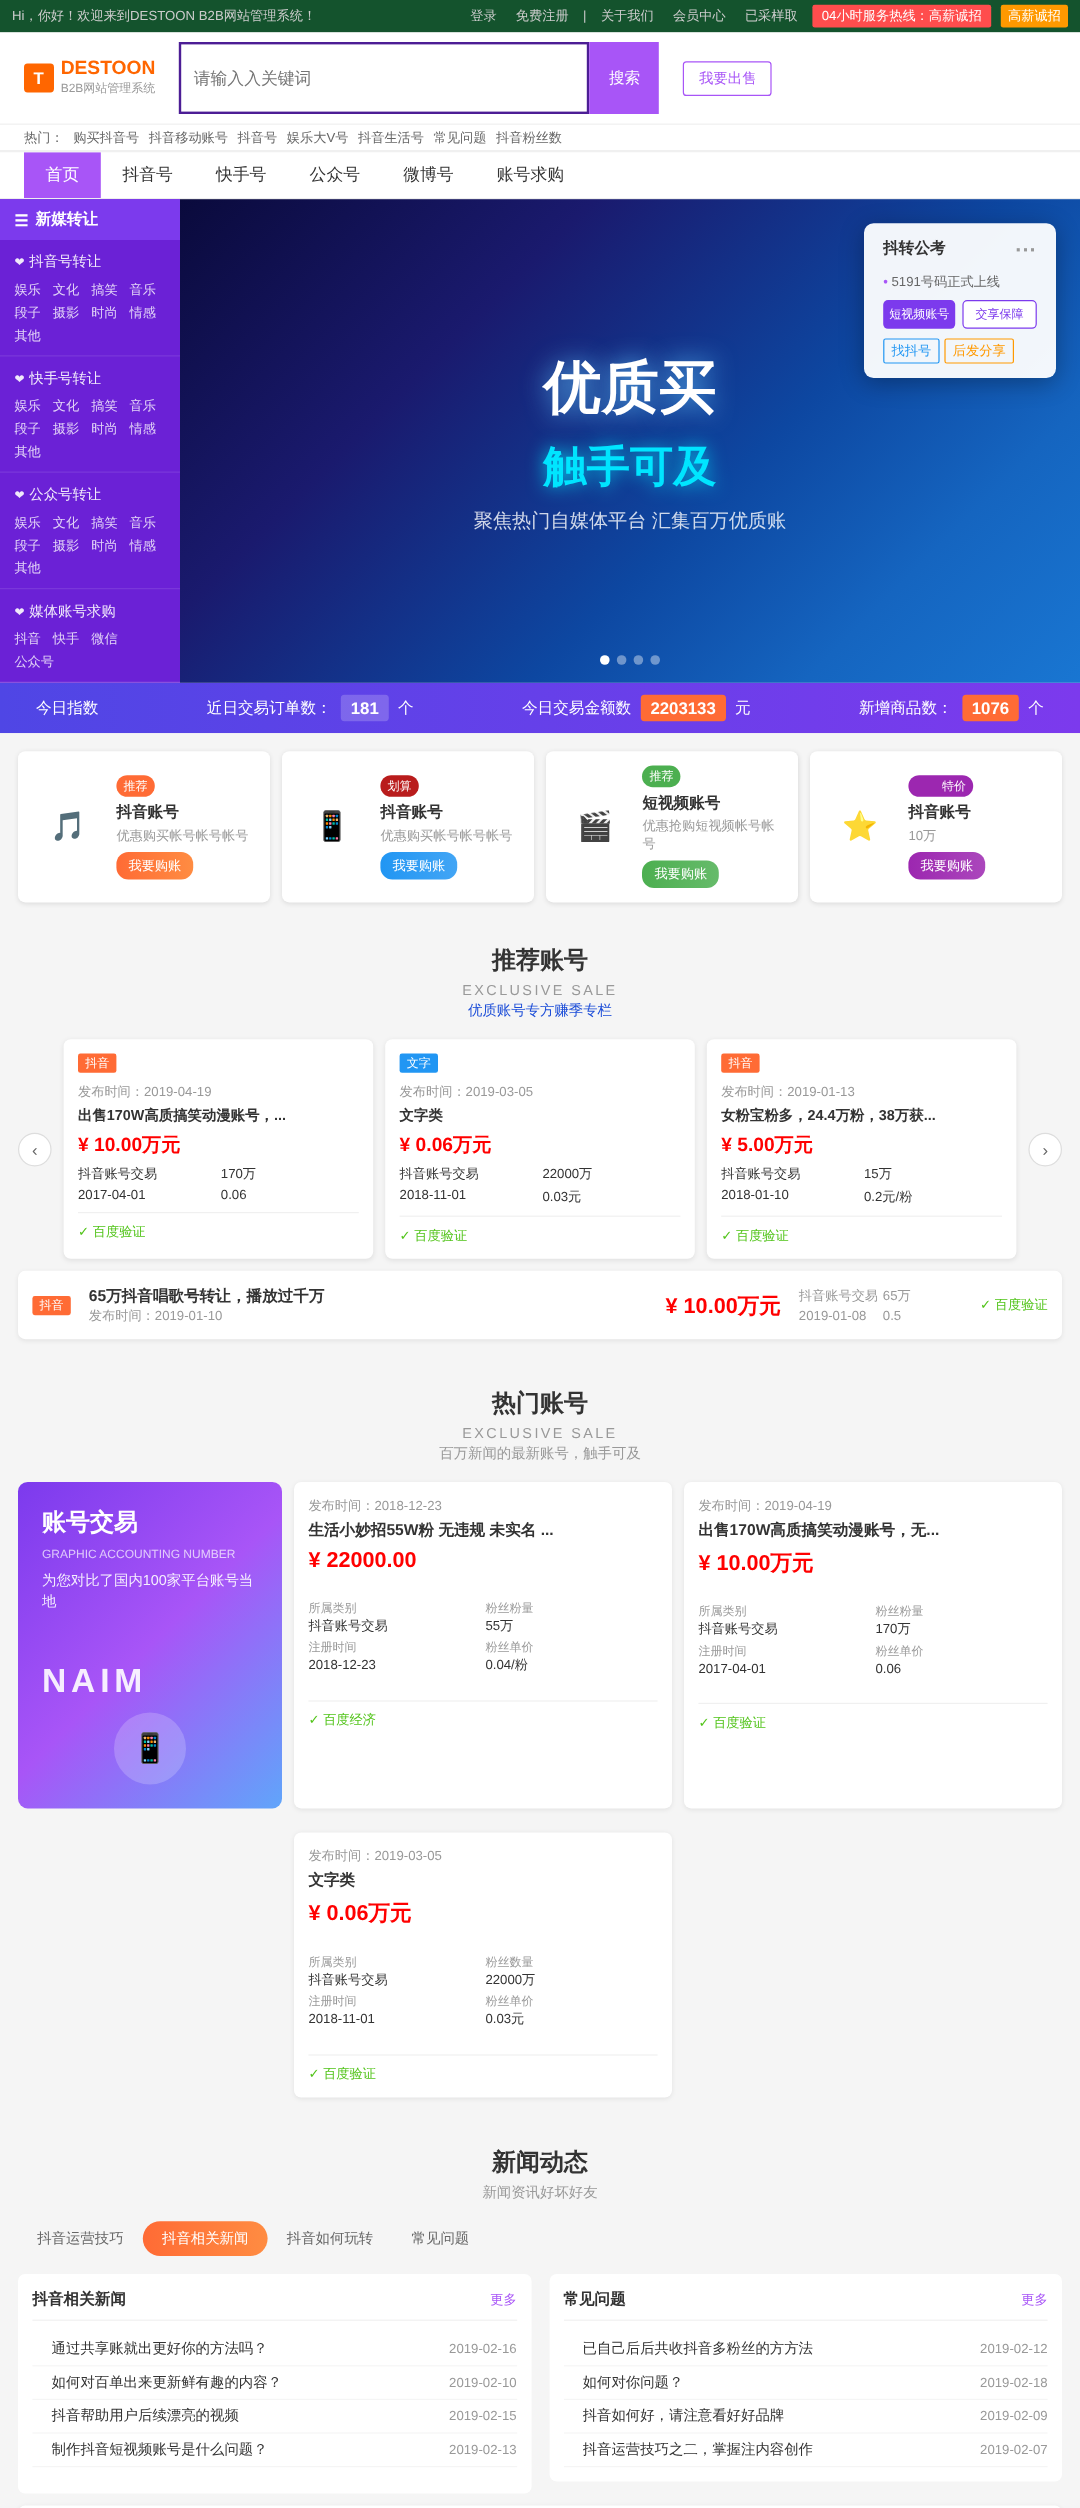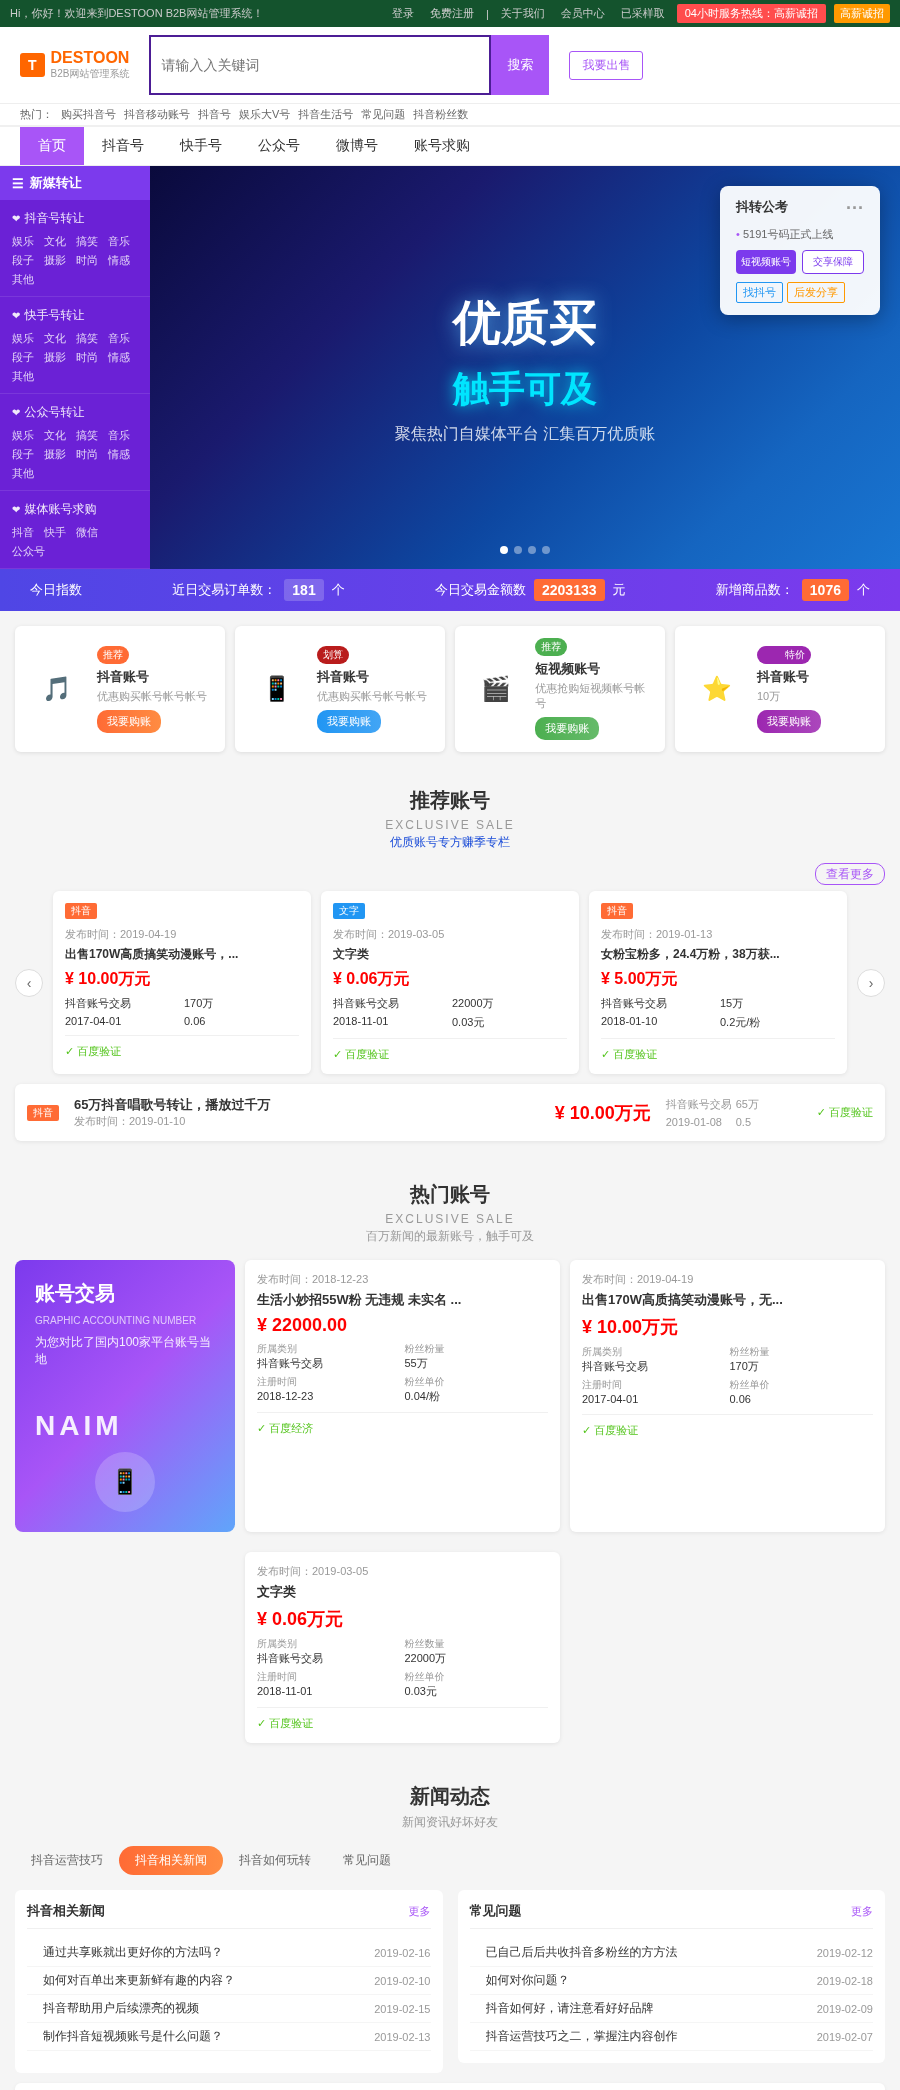--- a/index.html
+++ b/index.html
@@ -114,21 +114,21 @@
     
     .hot-section { padding: 20px 15px; background: #f5f5f5; }
     .hot-cards { display: grid; grid-template-columns: 220px 1fr 1fr; gap: 10px; }
     .hot-card-featured { background: linear-gradient(135deg, #7c3aed, #a855f7, #60a5fa); border-radius: 8px; padding: 20px; color: #fff; display: flex; flex-direction: column; justify-content: center; }
     .hot-card-featured h2 { font-size: 20px; font-weight: bold; margin-bottom: 8px; }
     .hot-card-featured p { font-size: 12px; opacity: 0.9; margin-bottom: 27px; }
     .hot-card-featured small { font-size: 10px; opacity: 0.7; display: block; }
     .hot-card { background: #fff; border-radius: 6px; padding: 12px; box-shadow: 0 1px 4px rgba(0,0,0,0.08); }
     .hot-card-title { font-size: 13px; font-weight: bold; color: #333; margin-bottom: 6px; }
     .hot-card-price { font-size: 18px; font-weight: bold; color: #f00; margin: 6px 0; }
-    .hot-card-info { display: grid; grid-template-columns: 1fr 1fr; gap: 4px; margin: 6px 0; }
+    .hot-card-info { display: grid; grid-template-columns: 1fr 1fr; gap: 4px; margin: 22px 0; }
     .hot-card-info-item label { font-size: 10px; color: #999; display: block; }
     .hot-card-info-item span { font-size: 11px; color: #333; }
     .hot-card-footer { margin-top: 8px; padding-top: 8px; border-top: 1px solid #f0f0f0; display: flex; justify-content: space-between; font-size: 11px; color: #999; }
     .hot-card-footer .verify { color: #52c41a; }
     .hot-card-date { font-size: 11px; color: #999; margin-bottom: 4px; }
 
     
     .news-section { padding: 20px 15px; background: #f5f5f5; }
     .news-tabs { display: flex; gap: 0; margin-bottom: 15px; }
     .news-tab { padding: 6px 16px; font-size: 12px; border-radius: 20px; cursor: pointer; color: #666; }
@@ -353,23 +353,20 @@
   </div>
 </div>
 
 <div class="section">
   <div class="section-header">
     <div class="section-title">推荐账号</div>
     <div class="section-subtitle">EXCLUSIVE SALE</div>
     <div style="font-size:12px;color:#1d4ed8;margin-top:2px;">优质账号专方赚季专栏</div>
   </div>
 
-  <div class="section-more">
-    <a href="#">查看更多</a>
-  </div>
 
   <div class="rec-slider">
     <div class="rec-arrow">‹</div>
     <div class="rec-cards">
 
       <div class="rec-card">
         <div class="rec-card-header">
           <span class="rec-card-badge orange">抖音</span>
         </div>
         <div style="font-size:11px;color:#999;margin-bottom:4px;">发布时间：2019-04-19</div>

